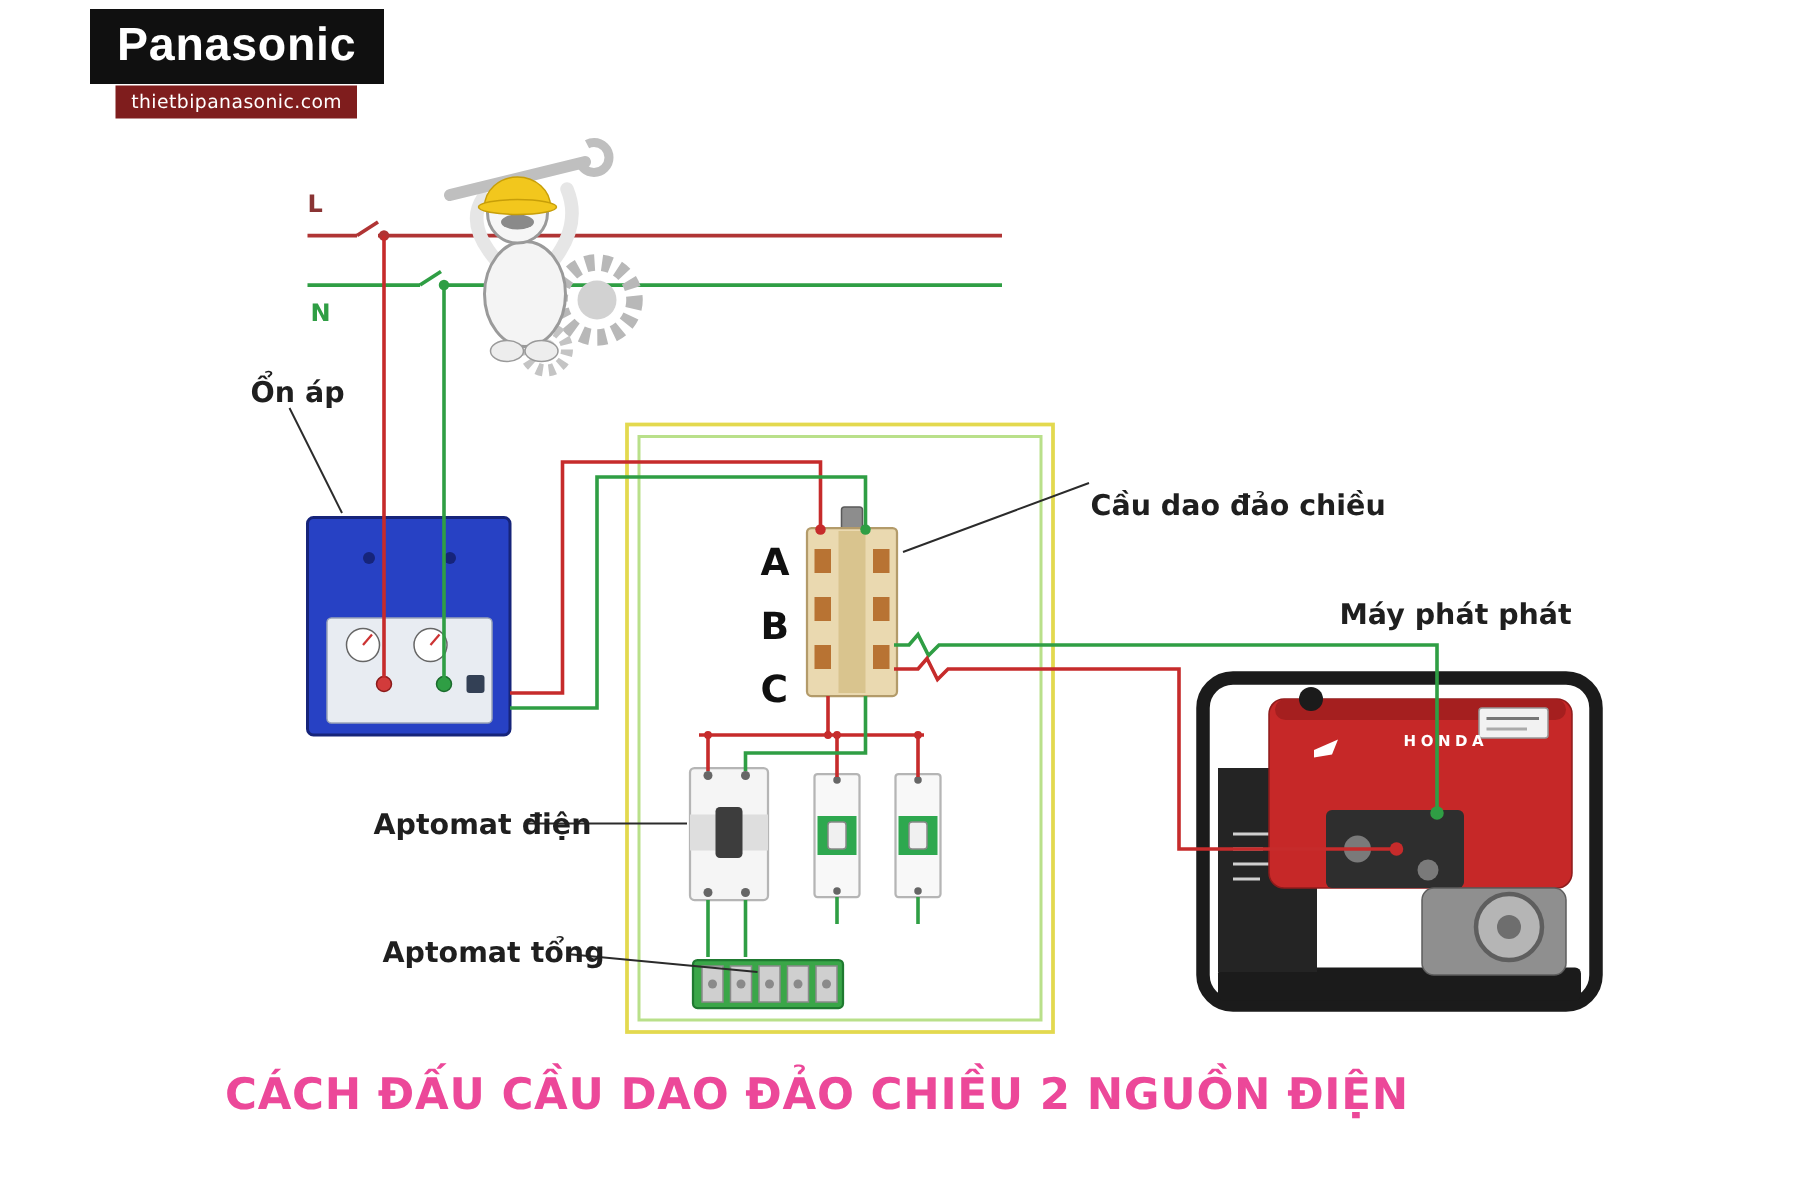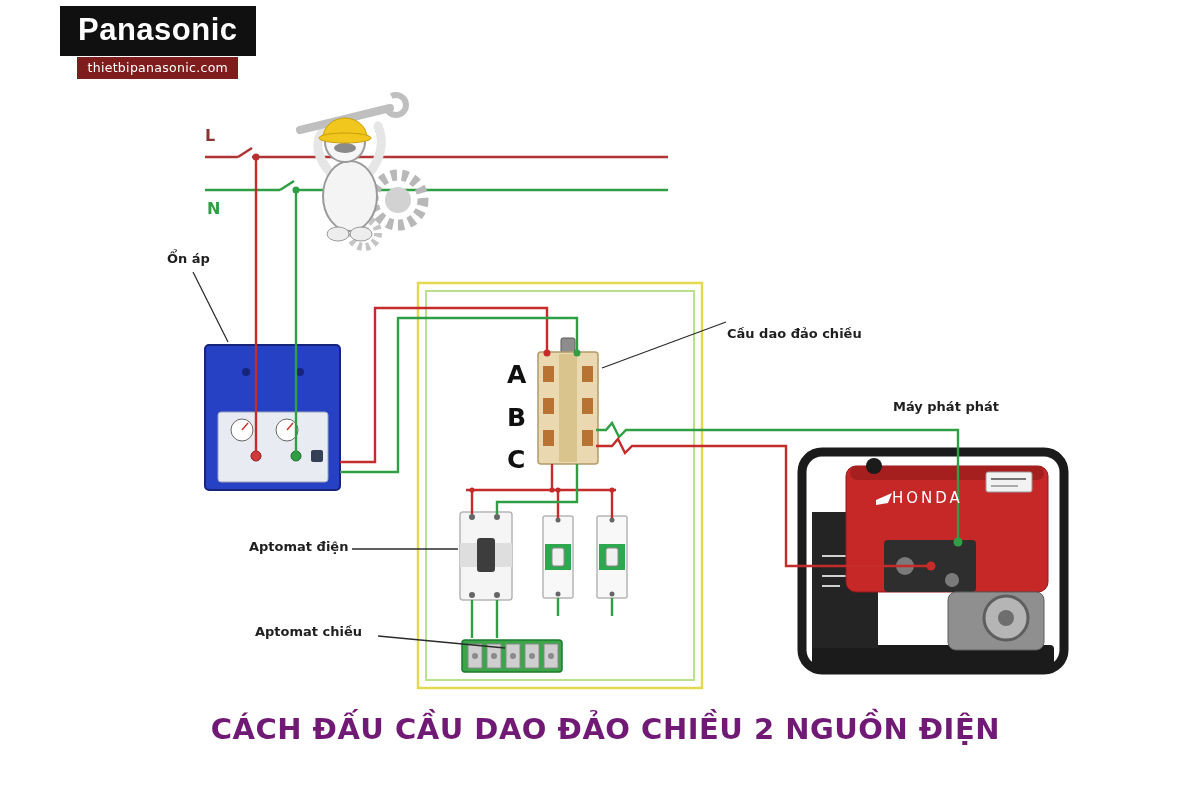--- a/index.html
+++ b/index.html
@@ -15,37 +15,37 @@
                 padding:3px 10px 4px; margin-top:1px; letter-spacing:.3px; }
 
   .watermark { position:absolute; left:227px; top:242px; color:#e01010;
                font-family:"DejaVu Serif","Liberation Serif",serif;
                font-weight:bold; font-size:19px; letter-spacing:1.5px; }
 
   .line-label { position:absolute; font-weight:bold; font-size:16px; }
   .lbl-l { left:205px; top:126px; color:#8a3434; }
   .lbl-n { left:207px; top:199px; color:#2f9e44; }
 
-  .lbl { position:absolute; color:#1f1f1f; font-weight:bold; font-size:13px; white-space:nowrap; }
+  .lbl { position:absolute; color:#1f1f1f; font-weight:bold; font-size:19px; white-space:nowrap; }
   .lbl-stab   { left:167px; top:251px; }
   .lbl-chg    { left:727px; top:302px;margin-top:24px; }
   .lbl-gen    { left:893px; top:399px; }
   .lbl-main   { left:249px; top:539px; }
   .lbl-branch { left:255px; top:624px; }
 
   .phase { position:absolute; color:#101010; font-weight:bold; font-size:25px; }
   .phase-a { left:507px; top:360px; }
   .phase-b { left:507px; top:403px; }
   .phase-c { left:507px; top:445px; }
 
-  .honda { position:absolute; left:892px; top:489px; width:100px; text-align:left;
-           color:#ffffff; font-weight:normal; font-size:15px; letter-spacing:3px; }
-
-  .title { position:absolute; left:150px; top:712px; width:850px; text-align:right;
-           color:#701a75; font-weight:bold; font-size:29px; letter-spacing:.5px; white-space:nowrap; }
+  .honda { position:absolute; left:892px; top:489px; width:100px; text-align:right;
+           color:#ffffff; font-weight:bold; font-size:10px; letter-spacing:3px; }
+
+  .title { position:absolute; left:150px; top:712px; width:850px; text-align:left;
+           color:#ec4899; font-weight:bold; font-size:29px; letter-spacing:.5px; white-space:nowrap; }
 </style>
 </head>
 <body>
 
 <div class="canvas">
 
   <svg width="1200" height="800" viewBox="0 0 1200 800">
 
     <g>
       <rect x="418" y="283" width="284" height="405" fill="none" stroke="#e3d94f" stroke-width="2.5"></rect>
@@ -220,21 +220,21 @@
   </div>
 
 
   <div class="line-label lbl-l">L</div>
   <div class="line-label lbl-n">N</div>
 
   <div class="lbl lbl-stab">Ổn áp</div>
   <div class="lbl lbl-chg">Cầu dao đảo chiều</div>
   <div class="lbl lbl-gen">Máy phát phát</div>
   <div class="lbl lbl-main">Aptomat điện</div>
-  <div class="lbl lbl-branch">Aptomat chiều</div>
+  <div class="lbl lbl-branch">Aptomat tổng</div>
 
   <div class="phase phase-a">A</div>
   <div class="phase phase-b">B</div>
   <div class="phase phase-c">C</div>
 
   <div class="honda">HONDA</div>
 
   <div class="title">CÁCH ĐẤU CẦU DAO ĐẢO CHIỀU 2 NGUỒN ĐIỆN</div>
 </div>
 

